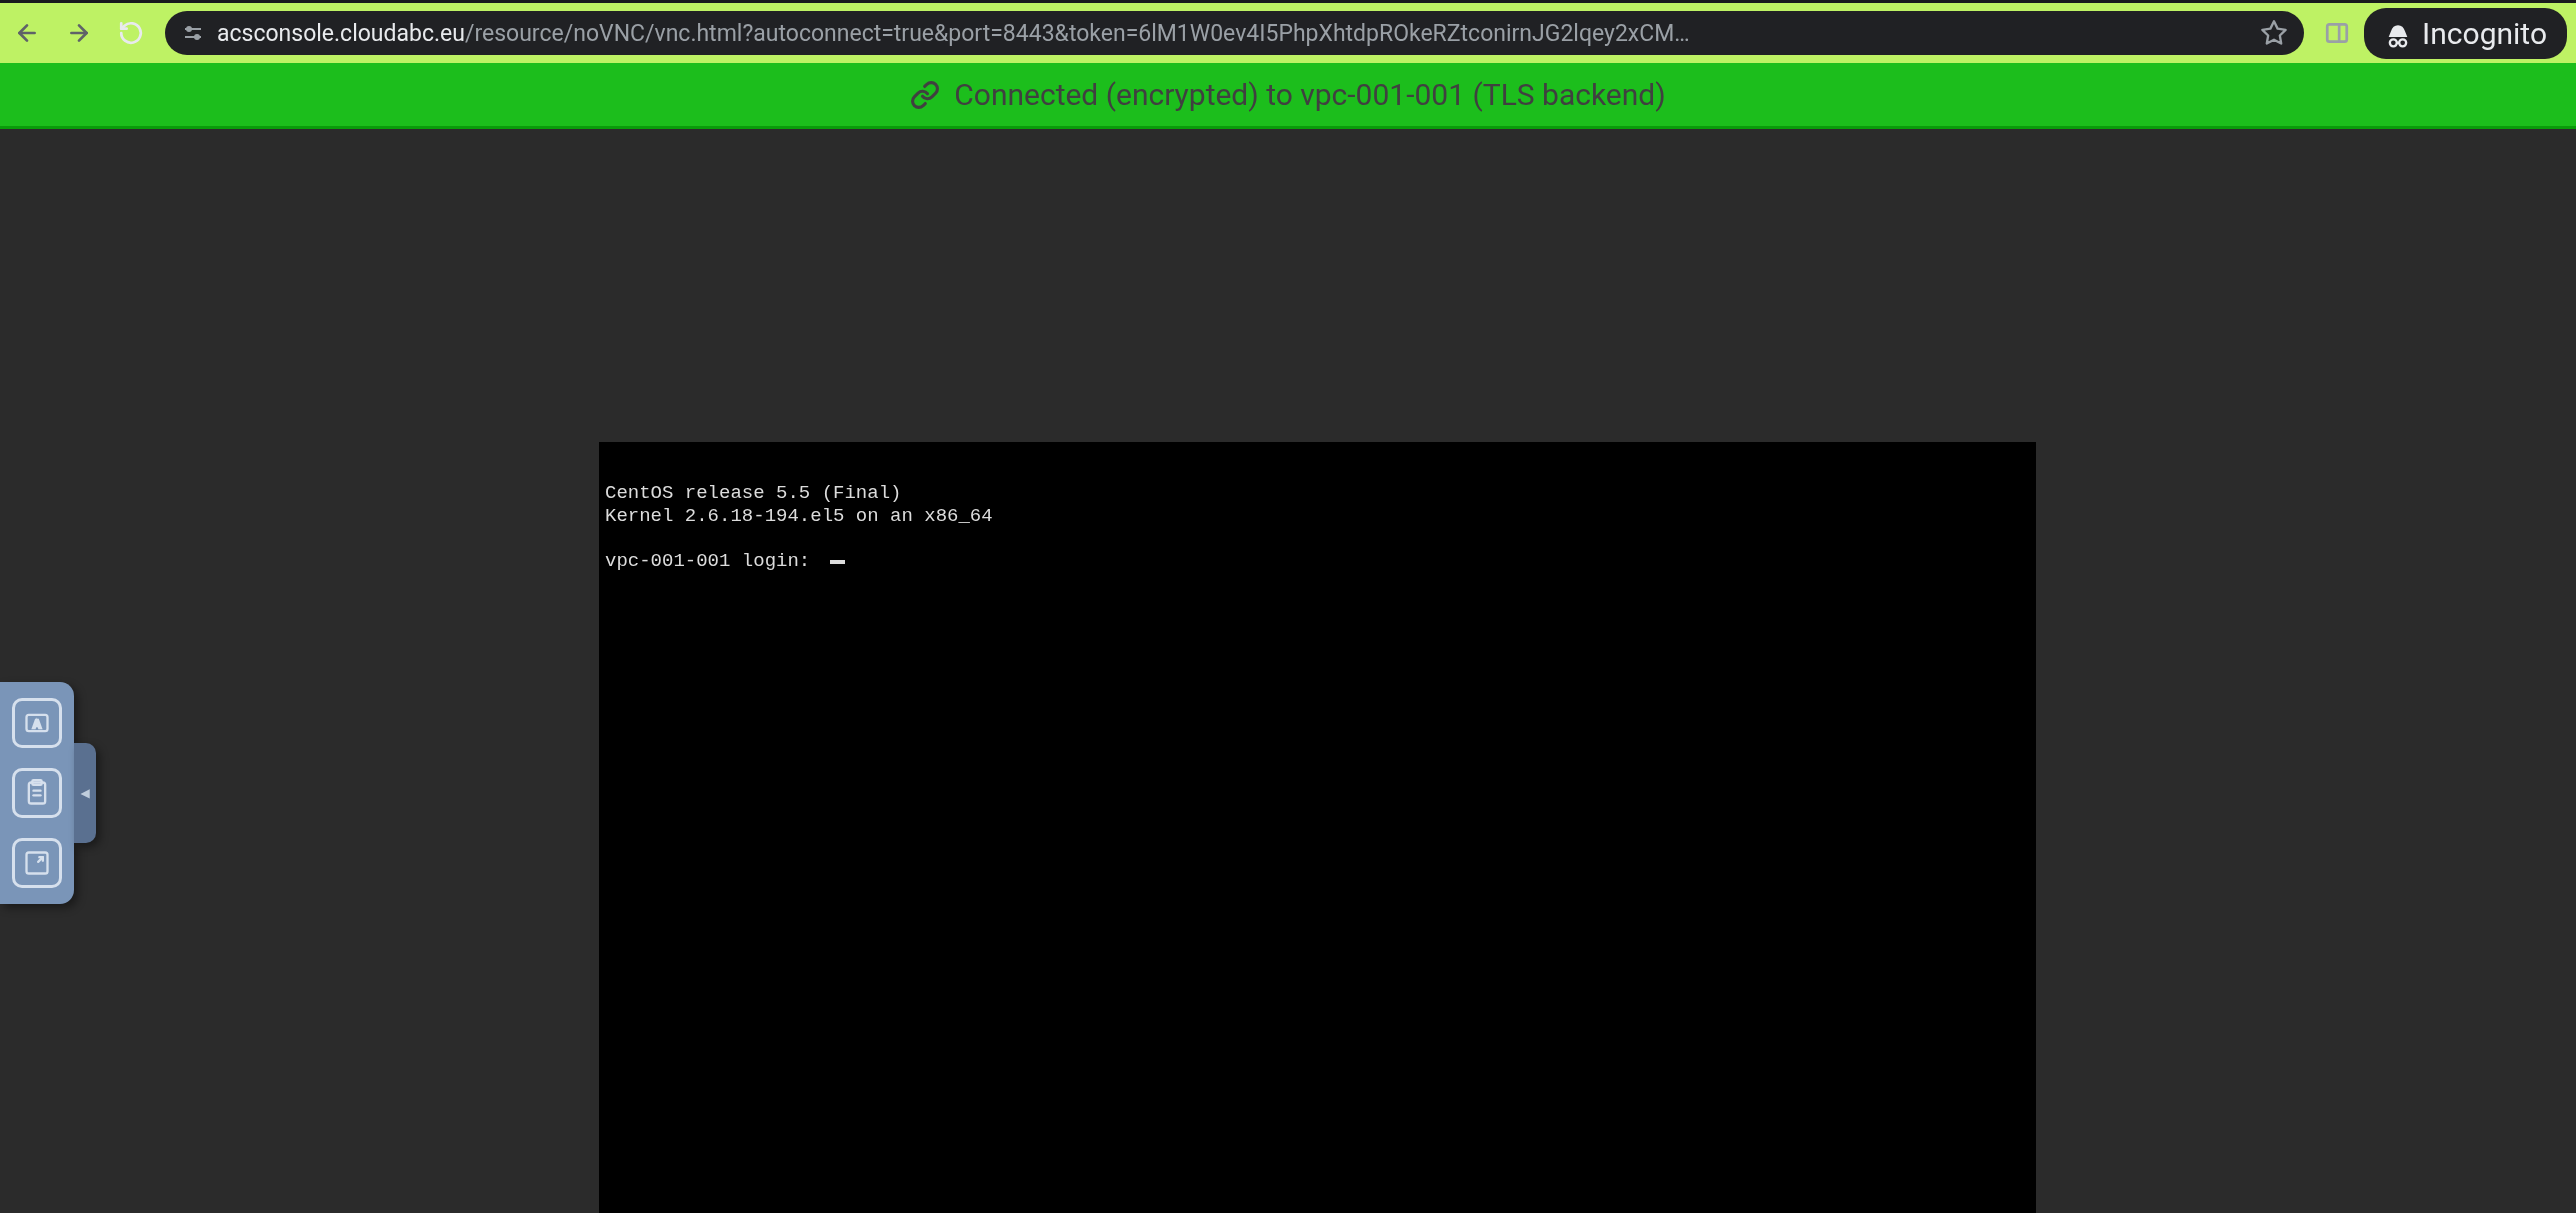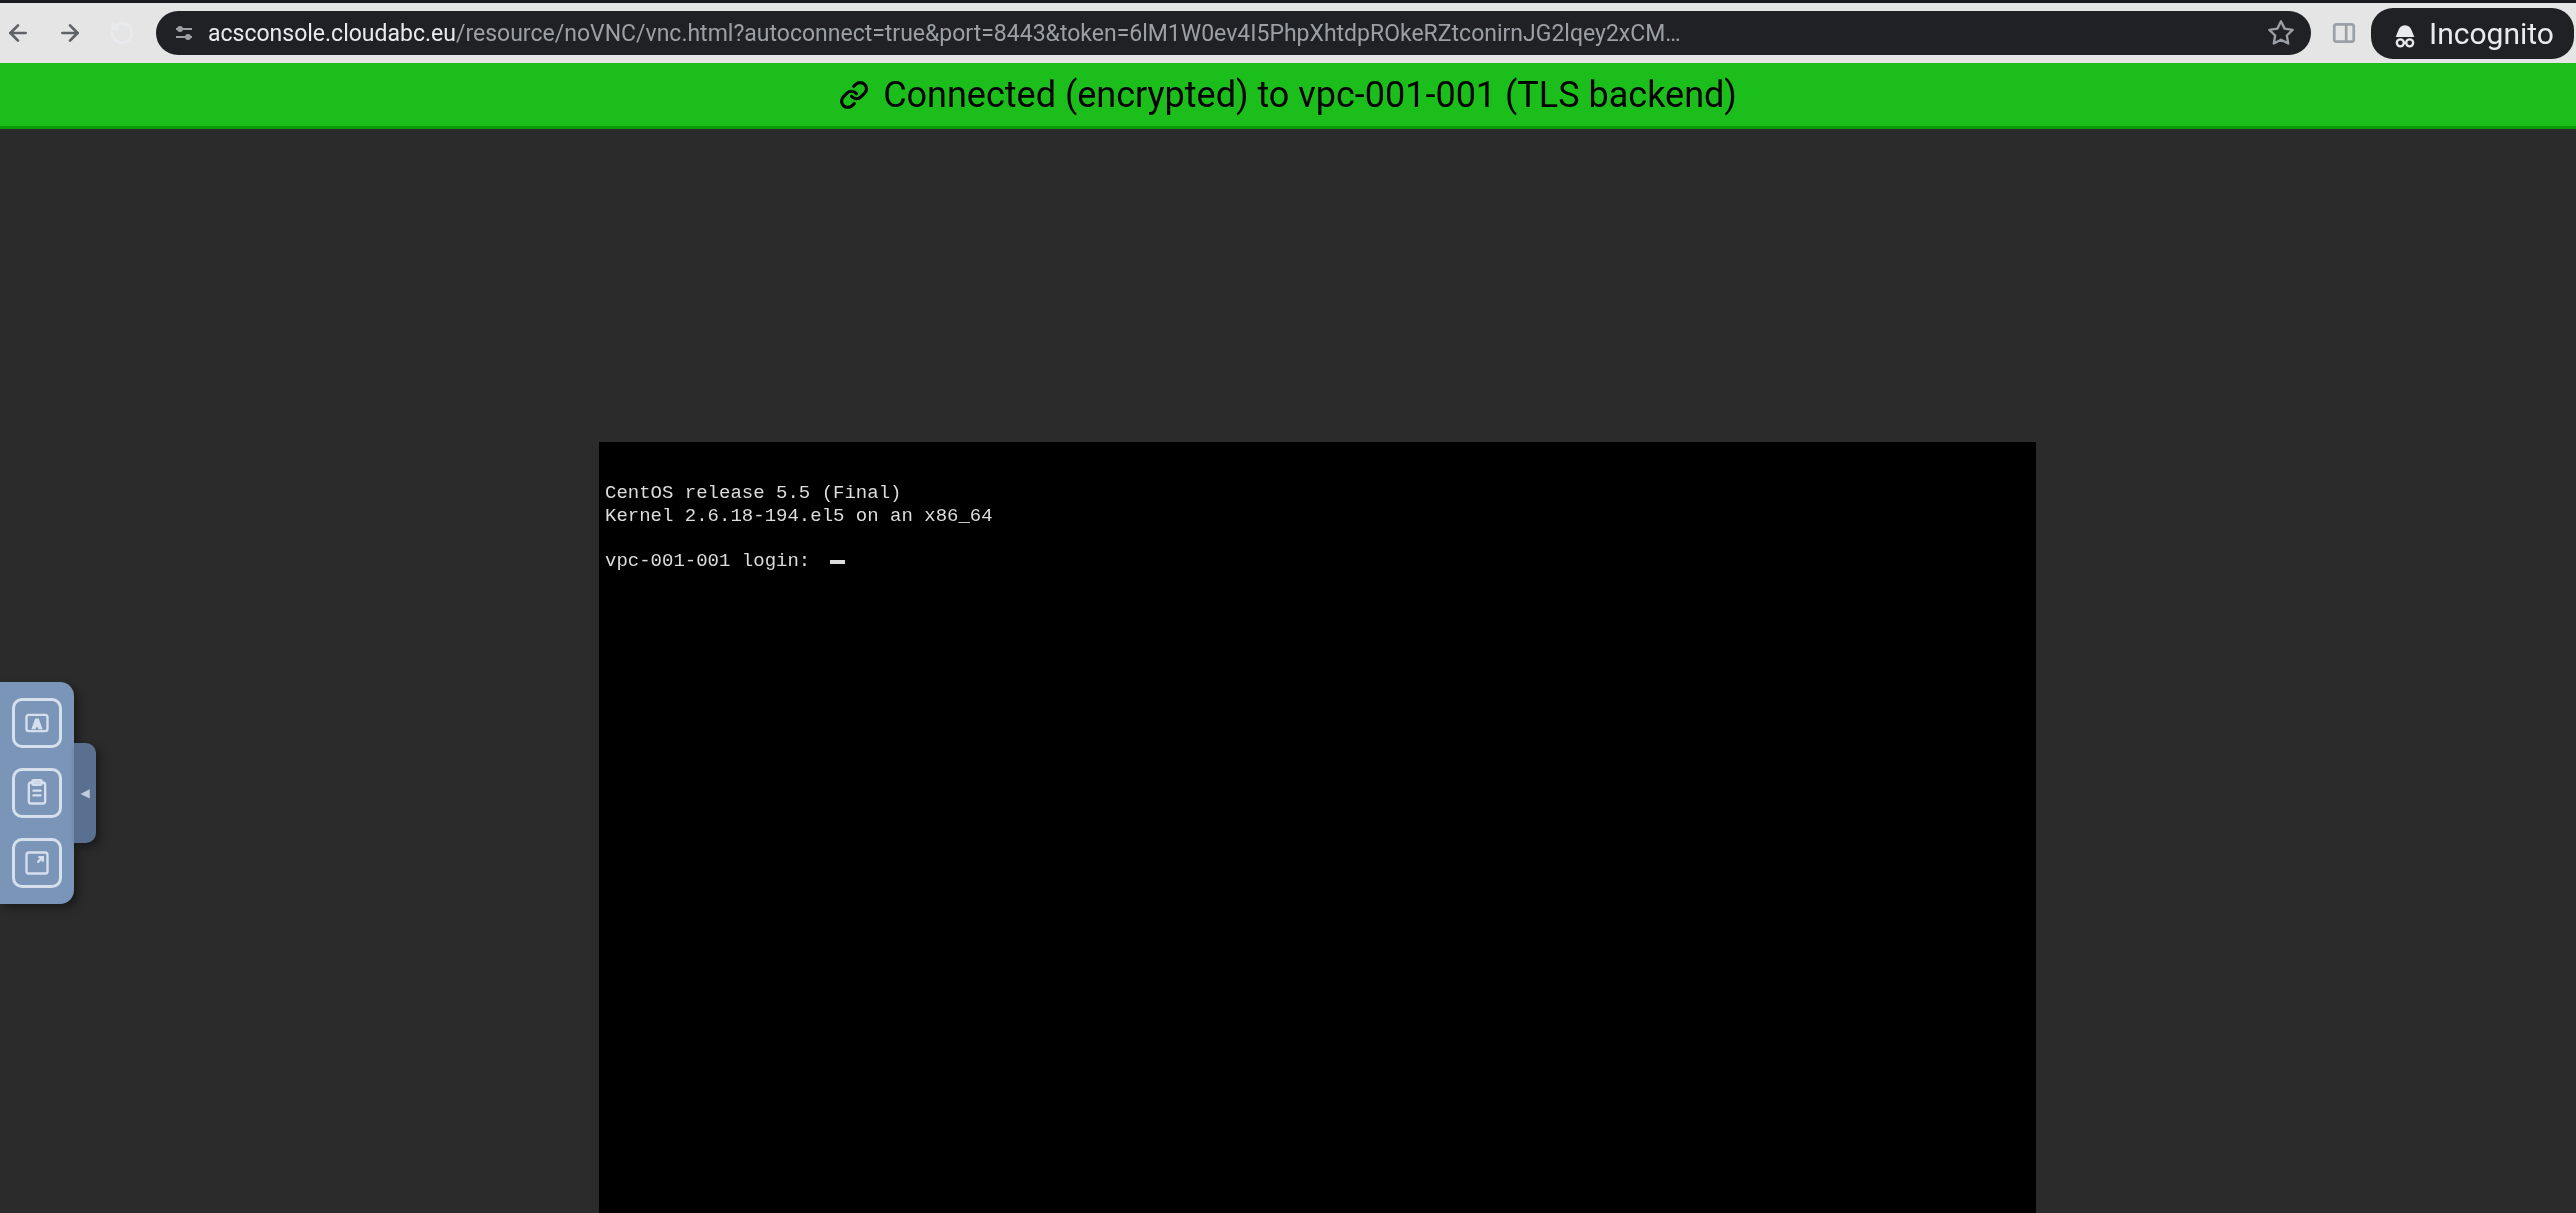--- a/index.html
+++ b/index.html
@@ -12,24 +12,24 @@
       font-family: -apple-system, BlinkMacSystemFont, "Segoe UI", Roboto, sans-serif;
       background: #202124;
       width: 2576px;
       height: 1213px;
       overflow: hidden;
     }
 
     
     .browser-toolbar {
       height: 63px;
-      background: #e5e5e5;
-      display: flex;
-      align-items: center;
-      padding: 0 0;
+      background: #bef264;
+      display: flex;
+      align-items: center;
+      padding: 0 9px;
       gap: 8px;
       border-top: 3px solid #1a1b1e;
     }
 
     .nav-buttons {
       display: flex;
       align-items: center;
       gap: 16px;
       margin-right: 8px;
     }
@@ -142,22 +142,22 @@
       position: absolute;
       top: 0;
       left: 0;
       right: 0;
       height: 66px;
       background: #1cbe1c;
       display: flex;
       align-items: center;
       justify-content: center;
       gap: 14px;
-      color: #000000;
-      font-size: 36px;
+      color: #404040;
+      font-size: 30px;
       border-bottom: 3px solid #0a9b0a;
     }
 
     .status-banner svg {
       width: 30px;
       height: 30px;
     }
 
     
     .novnc-toolbar {

